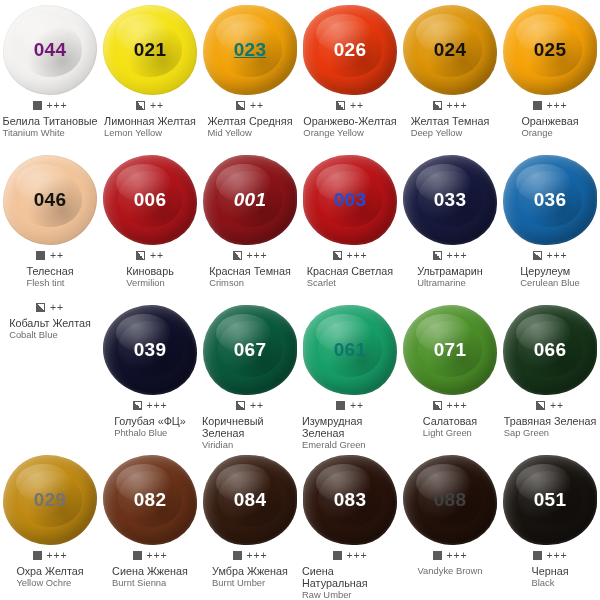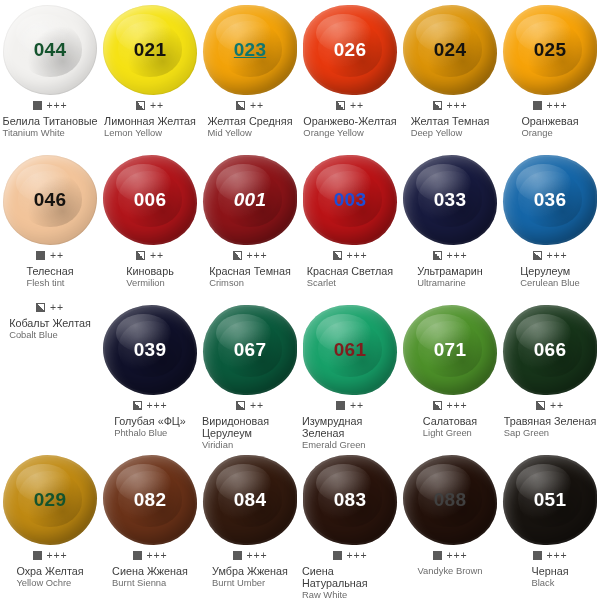--- a/index.html
+++ b/index.html
@@ -131,21 +131,21 @@
   }
 </style>
 </head>
 <body>
 
 <div id="chart">
     <div class="swatch-row">
       <div class="swatch-cell">
         <div class="blob-wrap">
           <div class="blob  blob-light" style="--c: #f2f1ef;"></div>
-          <span class="code" style="color: #14532d;">044</span>
+          <span class="code" style="color: #701a75;">044</span>
         </div>
         <div class="meta">
           <span class="op-icon opaque"></span>
           <span class="light">+++</span>
         </div>
         <div class="names">
           <span class="name-ru">Белила Титановые</span>
           <span class="name-en">Titanium White</span>
         </div>
       </div>
@@ -334,28 +334,28 @@
       <div class="swatch-cell">
         <div class="blob-wrap">
           <div class="blob irregular-b" style="--c: #0a5a3c;"></div>
           <span class="code" style="color: rgb(255, 255, 255);">067</span>
         </div>
         <div class="meta">
           <span class="op-icon semi"></span>
           <span class="light">++</span>
         </div>
         <div class="names">
-          <span class="name-ru">Виридоновая Церулеум</span>
+          <span class="name-ru">Коричневый Зеленая</span>
           <span class="name-en">Viridian</span>
         </div>
       </div>
       <div class="swatch-cell">
         <div class="blob-wrap">
           <div class="blob irregular-c" style="--c: #17a169;"></div>
-          <span class="code" style="color: #7f1d1d; text-align: right;">061</span>
+          <span class="code" style="color: #0f766e; text-align: right;">061</span>
         </div>
         <div class="meta">
           <span class="op-icon opaque"></span>
           <span class="light">++</span>
         </div>
         <div class="names">
           <span class="name-ru">Изумрудная Зеленая</span>
           <span class="name-en">Emerald Green</span>
         </div>
       </div>
@@ -385,21 +385,21 @@
         <div class="names">
           <span class="name-ru">Травяная Зеленая</span>
           <span class="name-en">Sap Green</span>
         </div>
       </div>
     </div>
     <div class="swatch-row">
       <div class="swatch-cell">
         <div class="blob-wrap">
           <div class="blob " style="--c: #c08a12;"></div>
-          <span class="code" style="color: #14532d;">029</span>
+          <span class="code" style="color: #737373;">029</span>
         </div>
         <div class="meta">
           <span class="op-icon opaque"></span>
           <span class="light">+++</span>
         </div>
         <div class="names">
           <span class="name-ru">Охра Желтая</span>
           <span class="name-en">Yellow Ochre</span>
         </div>
       </div>
@@ -435,21 +435,21 @@
         <div class="blob-wrap">
           <div class="blob irregular-c" style="--c: #2a140c;"></div>
           <span class="code" style="color: rgb(255, 255, 255);">083</span>
         </div>
         <div class="meta">
           <span class="op-icon opaque"></span>
           <span class="light">+++</span>
         </div>
         <div class="names">
           <span class="name-ru">Сиена Натуральная</span>
-          <span class="name-en">Raw White</span>
+          <span class="name-en">Raw Umber</span>
         </div>
       </div>
       <div class="swatch-cell">
         <div class="blob-wrap">
           <div class="blob irregular-a" style="--c: #23110a;"></div>
           <span class="code" style="color: #404040;">088</span>
         </div>
         <div class="meta">
           <span class="op-icon opaque"></span>
           <span class="light">+++</span>

